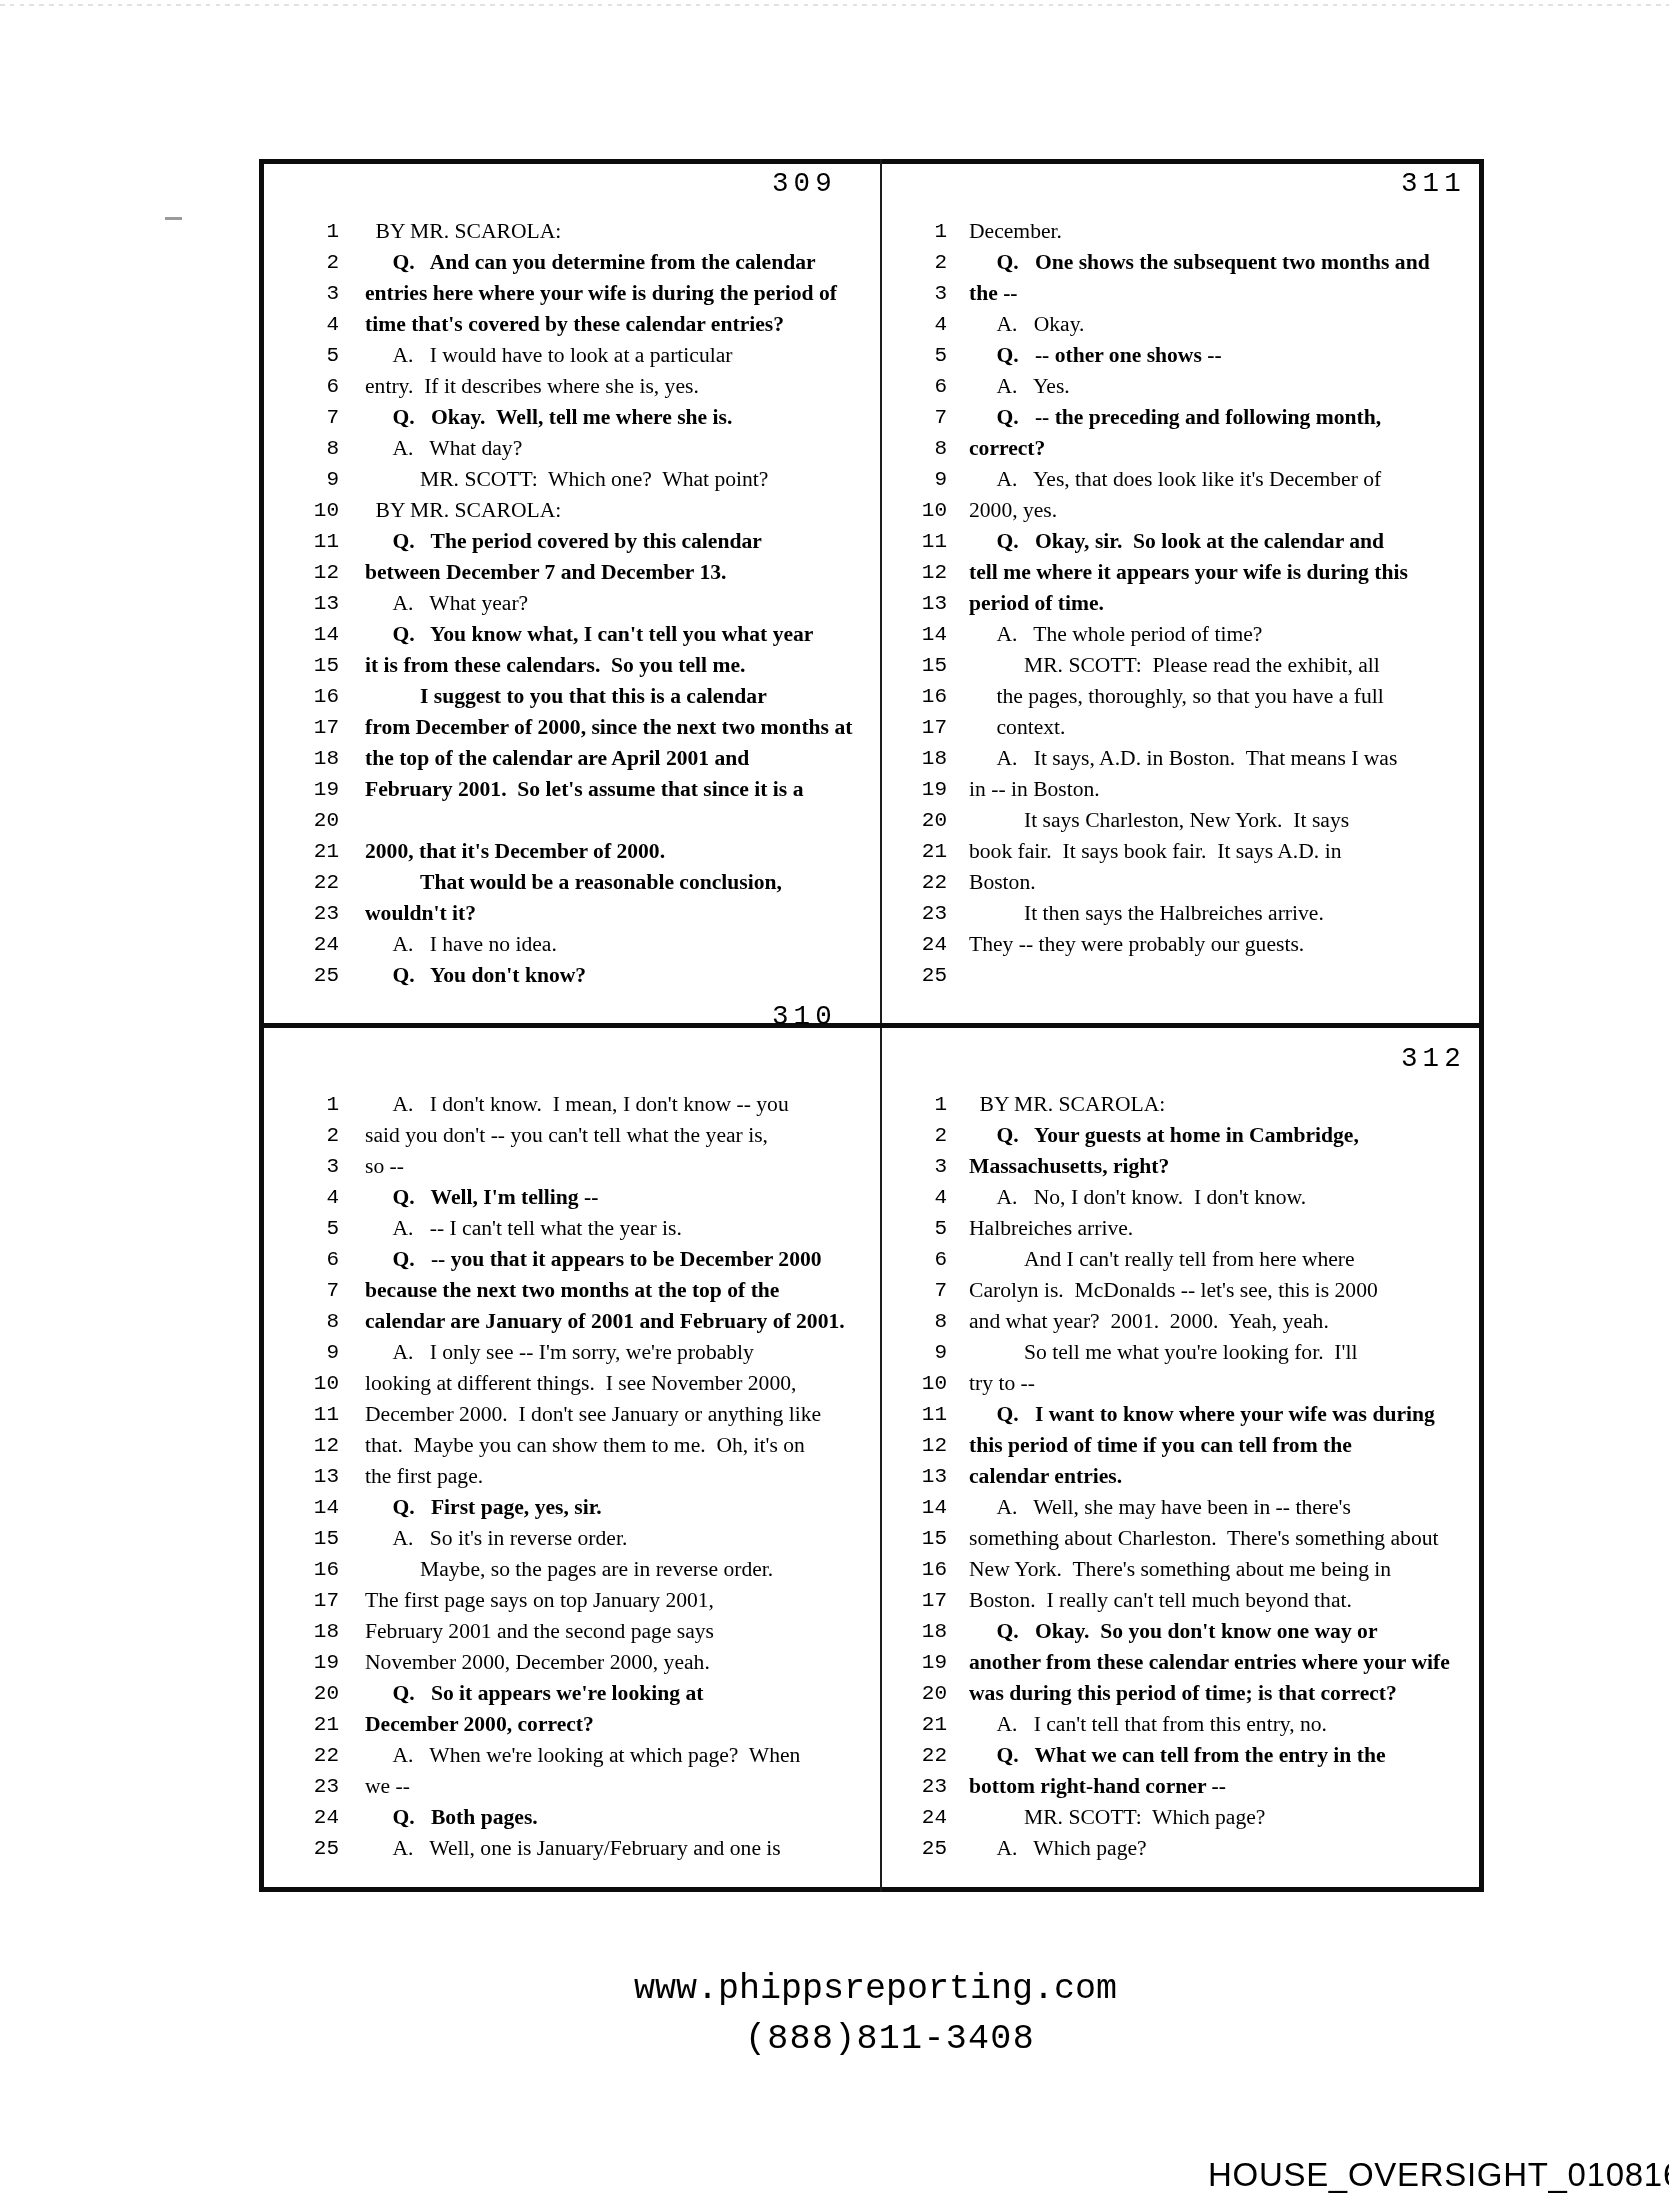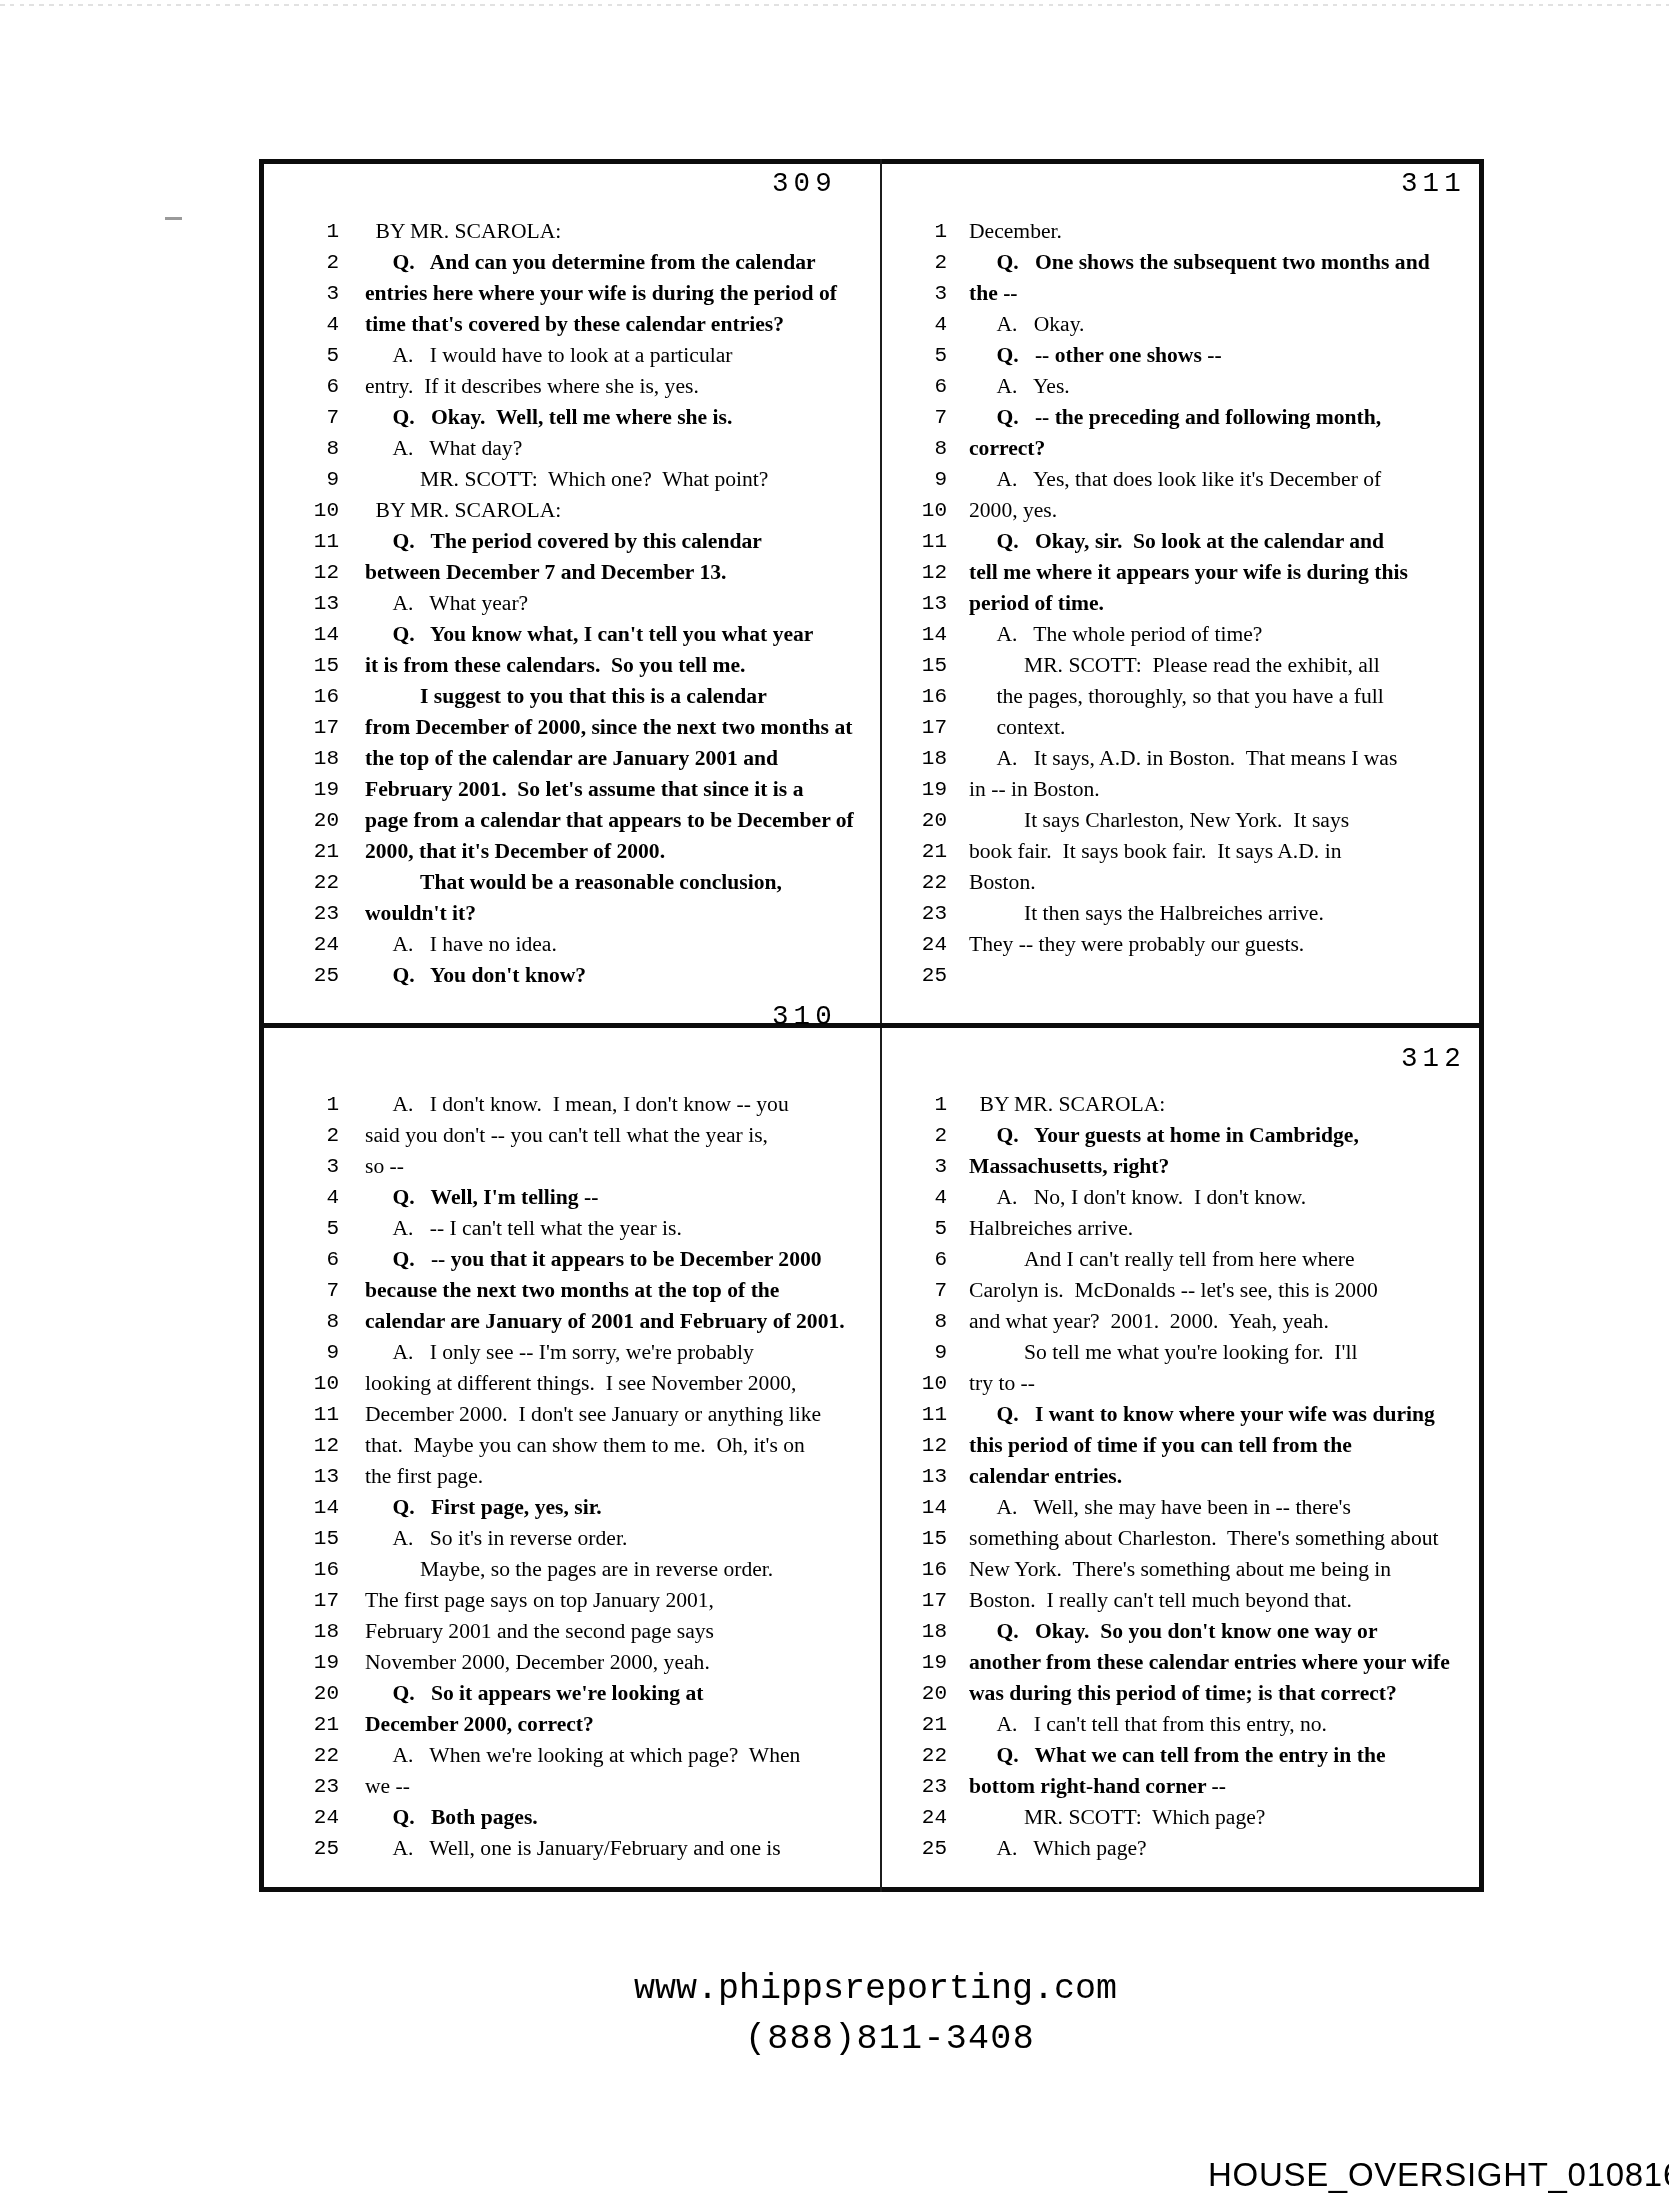--- a/index.html
+++ b/index.html
@@ -69,23 +69,23 @@
       <div class="line"><span class="num">8</span><span class="txt i2">A.   What day?</span></div>
       <div class="line"><span class="num">9</span><span class="txt i3">MR. SCOTT:  Which one?  What point?</span></div>
       <div class="line"><span class="num">10</span><span class="txt i1">BY MR. SCAROLA:</span></div>
       <div class="line"><span class="num">11</span><span class="txt i2 b">Q.   The period covered by this calendar</span></div>
       <div class="line"><span class="num">12</span><span class="txt b">between December 7 and December 13.</span></div>
       <div class="line"><span class="num">13</span><span class="txt i2">A.   What year?</span></div>
       <div class="line"><span class="num">14</span><span class="txt i2 b">Q.   You know what, I can't tell you what year</span></div>
       <div class="line"><span class="num">15</span><span class="txt b">it is from these calendars.  So you tell me.</span></div>
       <div class="line"><span class="num">16</span><span class="txt i3 b">I suggest to you that this is a calendar</span></div>
       <div class="line"><span class="num">17</span><span class="txt b">from December of 2000, since the next two months at</span></div>
-      <div class="line"><span class="num">18</span><span class="txt b">the top of the calendar are January 2001 and</span></div>
+      <div class="line"><span class="num">18</span><span class="txt b">the top of the calendar are April 2001 and</span></div>
       <div class="line"><span class="num">19</span><span class="txt b">February 2001.  So let's assume that since it is a</span></div>
-      <div class="line"><span class="num">20</span><span class="txt b">page from a calendar that appears to be December of</span></div>
+      <div class="line"><span class="num">20</span></div>
       <div class="line"><span class="num">21</span><span class="txt b">2000, that it's December of 2000.</span></div>
       <div class="line"><span class="num">22</span><span class="txt i3 b">That would be a reasonable conclusion,</span></div>
       <div class="line"><span class="num">23</span><span class="txt b">wouldn't it?</span></div>
       <div class="line"><span class="num">24</span><span class="txt i2">A.   I have no idea.</span></div>
       <div class="line"><span class="num">25</span><span class="txt i2 b">Q.   You don't know?</span></div>
     </div>
   <div class="lines q-311 quad-right">
       <div class="line"><span class="num">1</span><span class="txt">December.</span></div>
       <div class="line"><span class="num">2</span><span class="txt i2 b">Q.   One shows the subsequent two months and</span></div>
       <div class="line"><span class="num">3</span><span class="txt b">the --</span></div>

